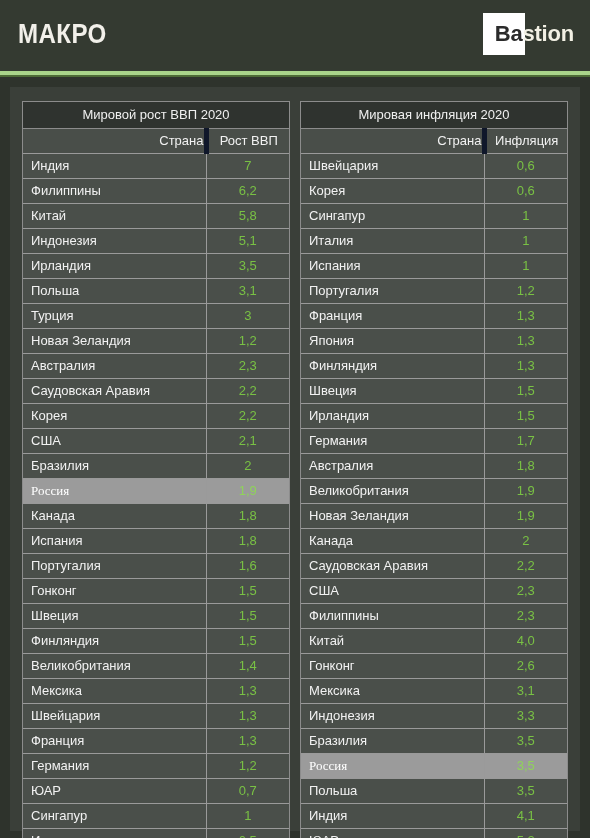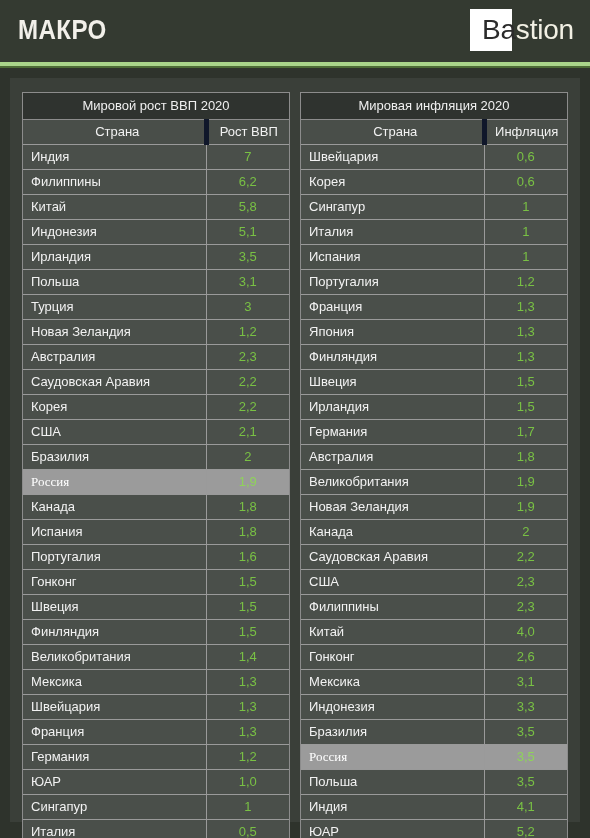--- a/index.html
+++ b/index.html
@@ -14,21 +14,21 @@
   body {
     background: #2e332c;
     font-family: "Liberation Sans", sans-serif;
     color: #e8e8e8;
     -webkit-font-smoothing: antialiased;
   }
 
   
   .header {
     position: relative;
-    height: 62px;
+    height: 71px;
     background: #343a31;
     display: flex;
     align-items: center;
     justify-content: space-between;
     padding: 0 14px 3px 18px;
   }
 
   .brand-title {
     font-family: "Liberation Sans Narrow", "Liberation Sans", sans-serif;
     font-size: 28px;
@@ -50,22 +50,22 @@
     position: absolute;
     left: 0;
     top: 0;
     width: 42px;
     height: 42px;
     background: #ffffff;
   }
   .logo-text {
     position: relative;
     z-index: 2;
-    font-size: 28px;
-    font-weight: normal;
+    font-size: 22px;
+    font-weight: bold;
     color: #f2f0e4;
     padding-left: 12px;
     line-height: 42px;
     letter-spacing: -0.2px;
   }
   .logo-text .dark {
     color: #2b2b2b;
   }
 
   .accent-bar {
@@ -111,21 +111,21 @@
   }
 
   .tbl-head th {
     background: #494e49;
     color: #f2f2f2;
     font-size: 13px;
     font-weight: normal;
     height: 25px;
     border-bottom: 1px solid #9a9a9a;
   }
-  .tbl-head th.c-name { text-align: center;  padding-left: 8px; }
+  .tbl-head th.c-name { text-align: right;  padding-left: 8px; }
   .tbl-head th.c-val  { text-align: center; border-left: 5px solid #0f172a; }
 
   tbody td {
     height: 25px;
     font-size: 13px;
     background: #4a4f4a;
     border-bottom: 1px solid #9a9a9a;
     color: #f2f2f2;
   }
   tbody td.c-name { text-align: left;  padding-left: 8px; }
@@ -274,21 +274,21 @@
             <tr>
               <td class="c-name">Франция</td>
               <td class="c-val pos">1,3</td>
             </tr>
             <tr>
               <td class="c-name">Германия</td>
               <td class="c-val pos">1,2</td>
             </tr>
             <tr>
               <td class="c-name">ЮАР</td>
-              <td class="c-val pos">1,0</td>
+              <td class="c-val pos">0,7</td>
             </tr>
             <tr>
               <td class="c-name">Сингапур</td>
               <td class="c-val pos">1</td>
             </tr>
             <tr>
               <td class="c-name">Италия</td>
               <td class="c-val pos">0,5</td>
             </tr>
           </tbody>

